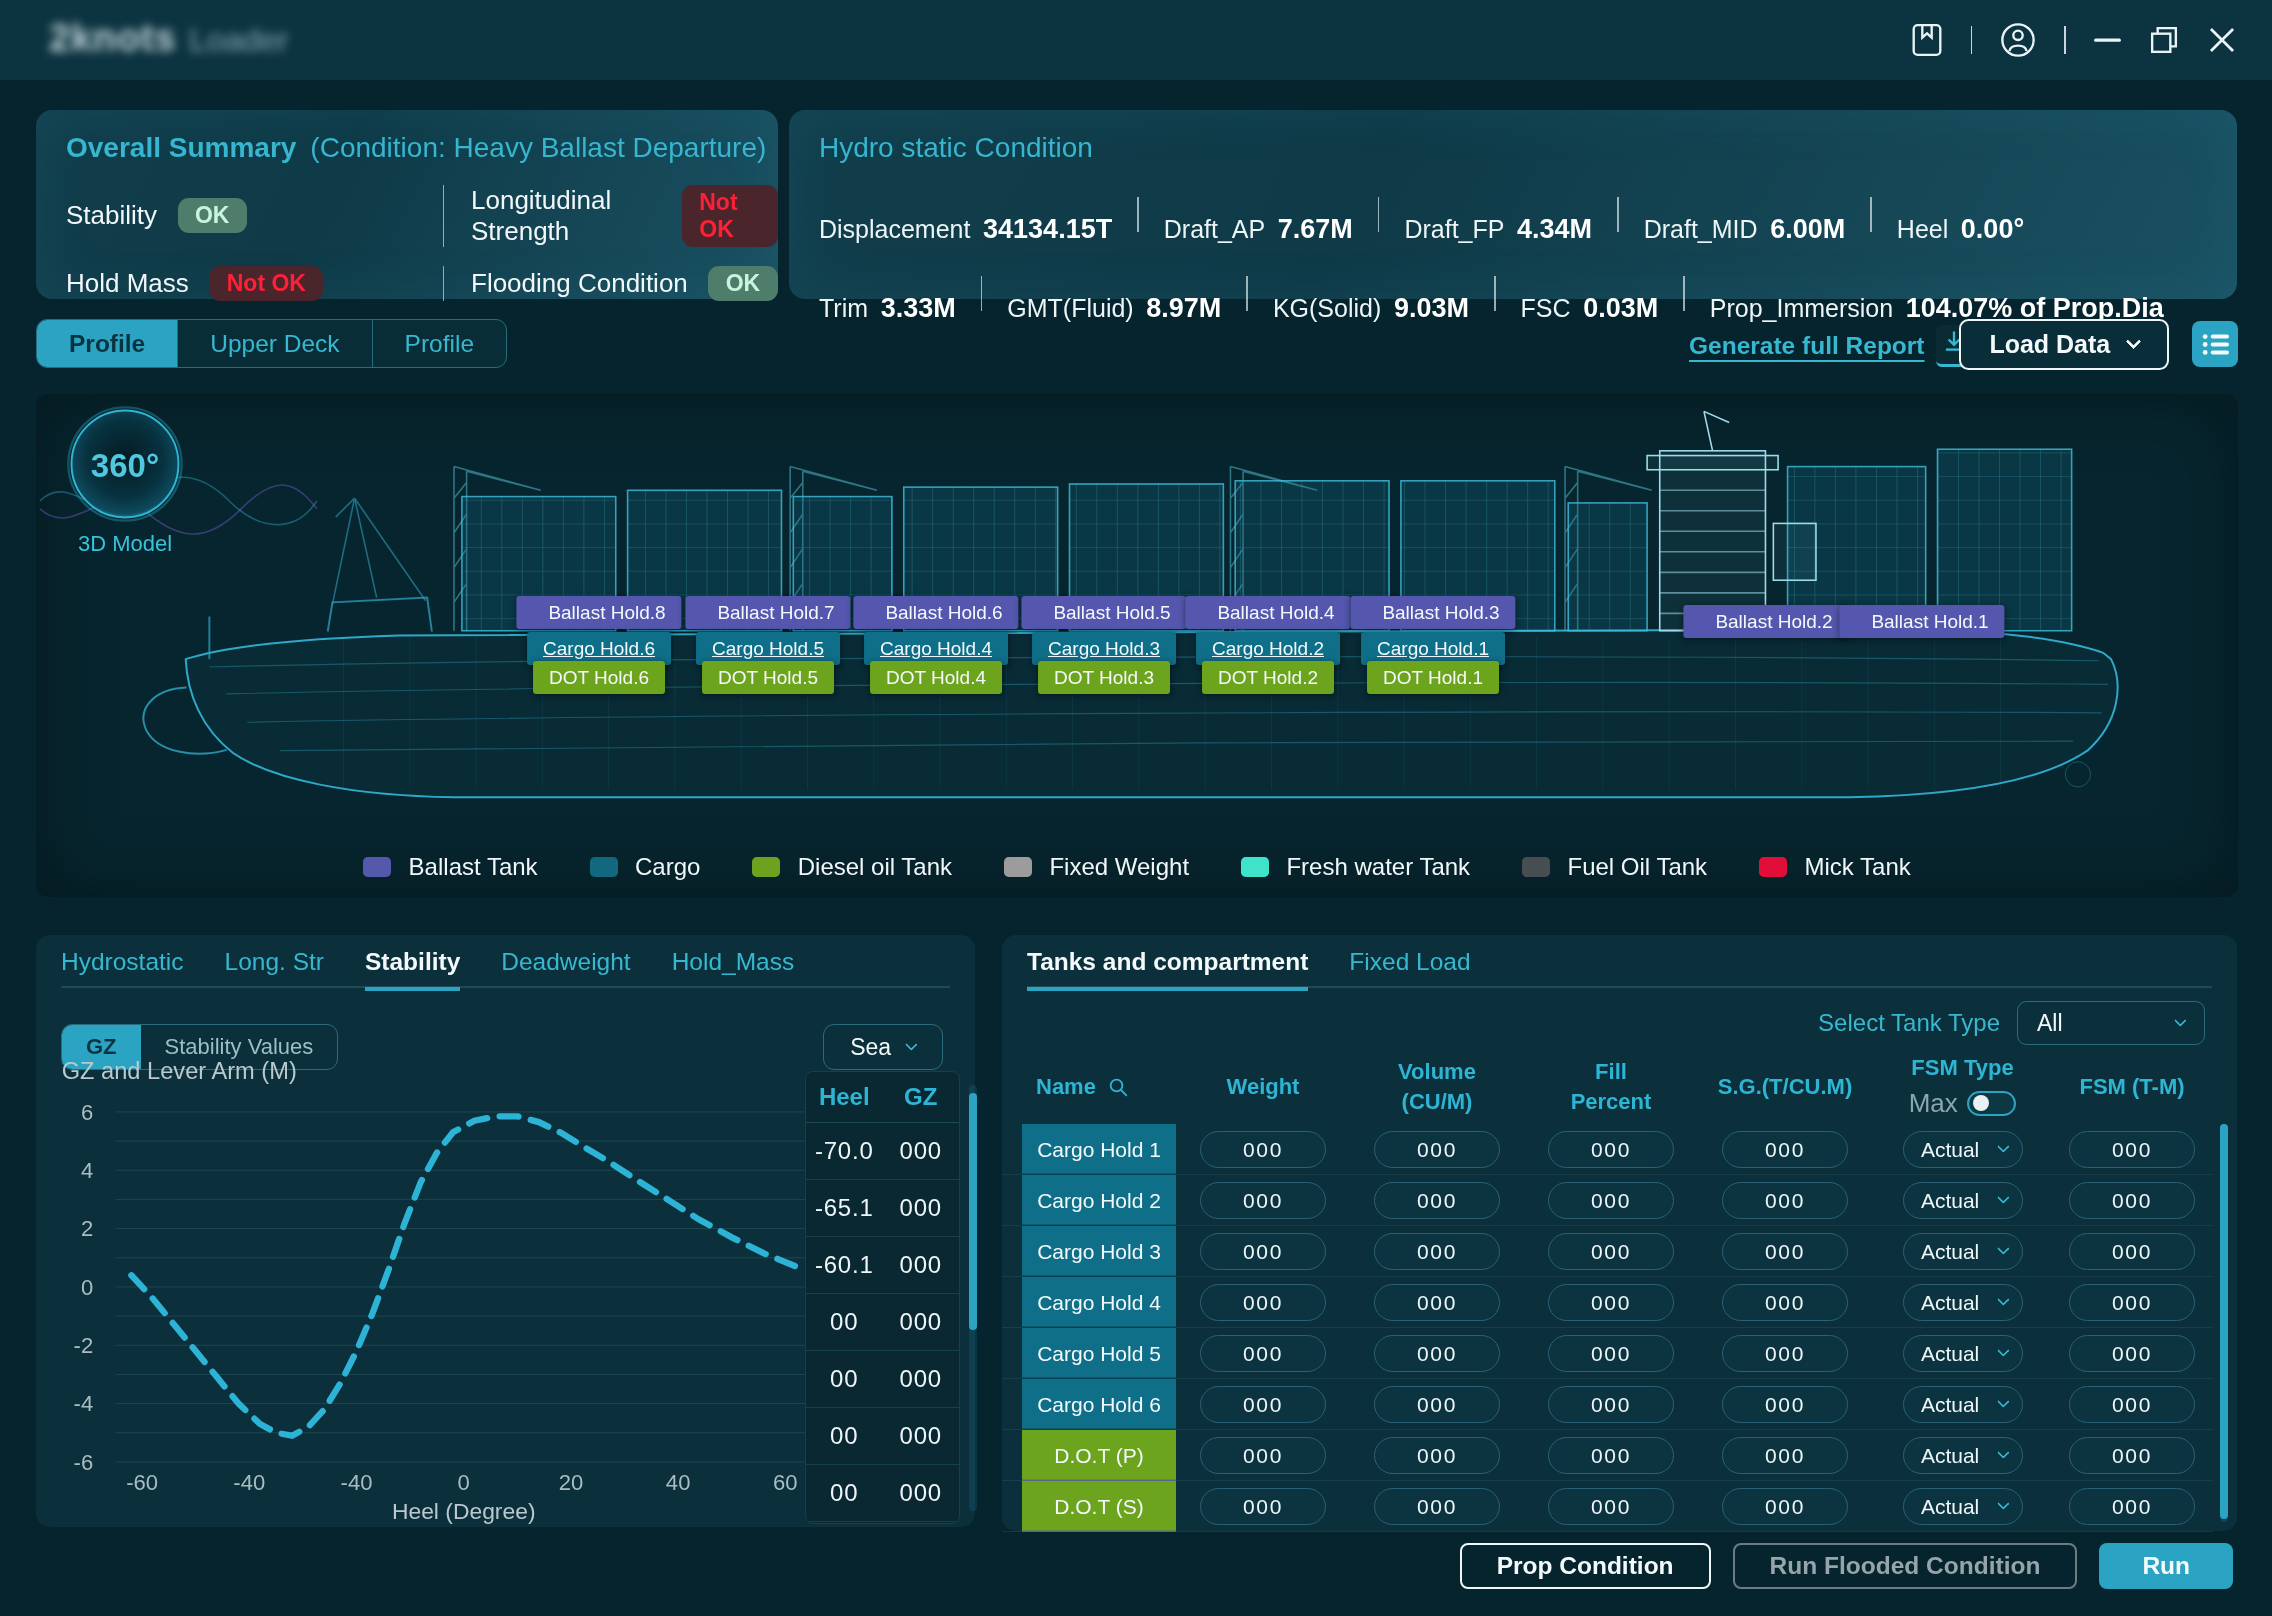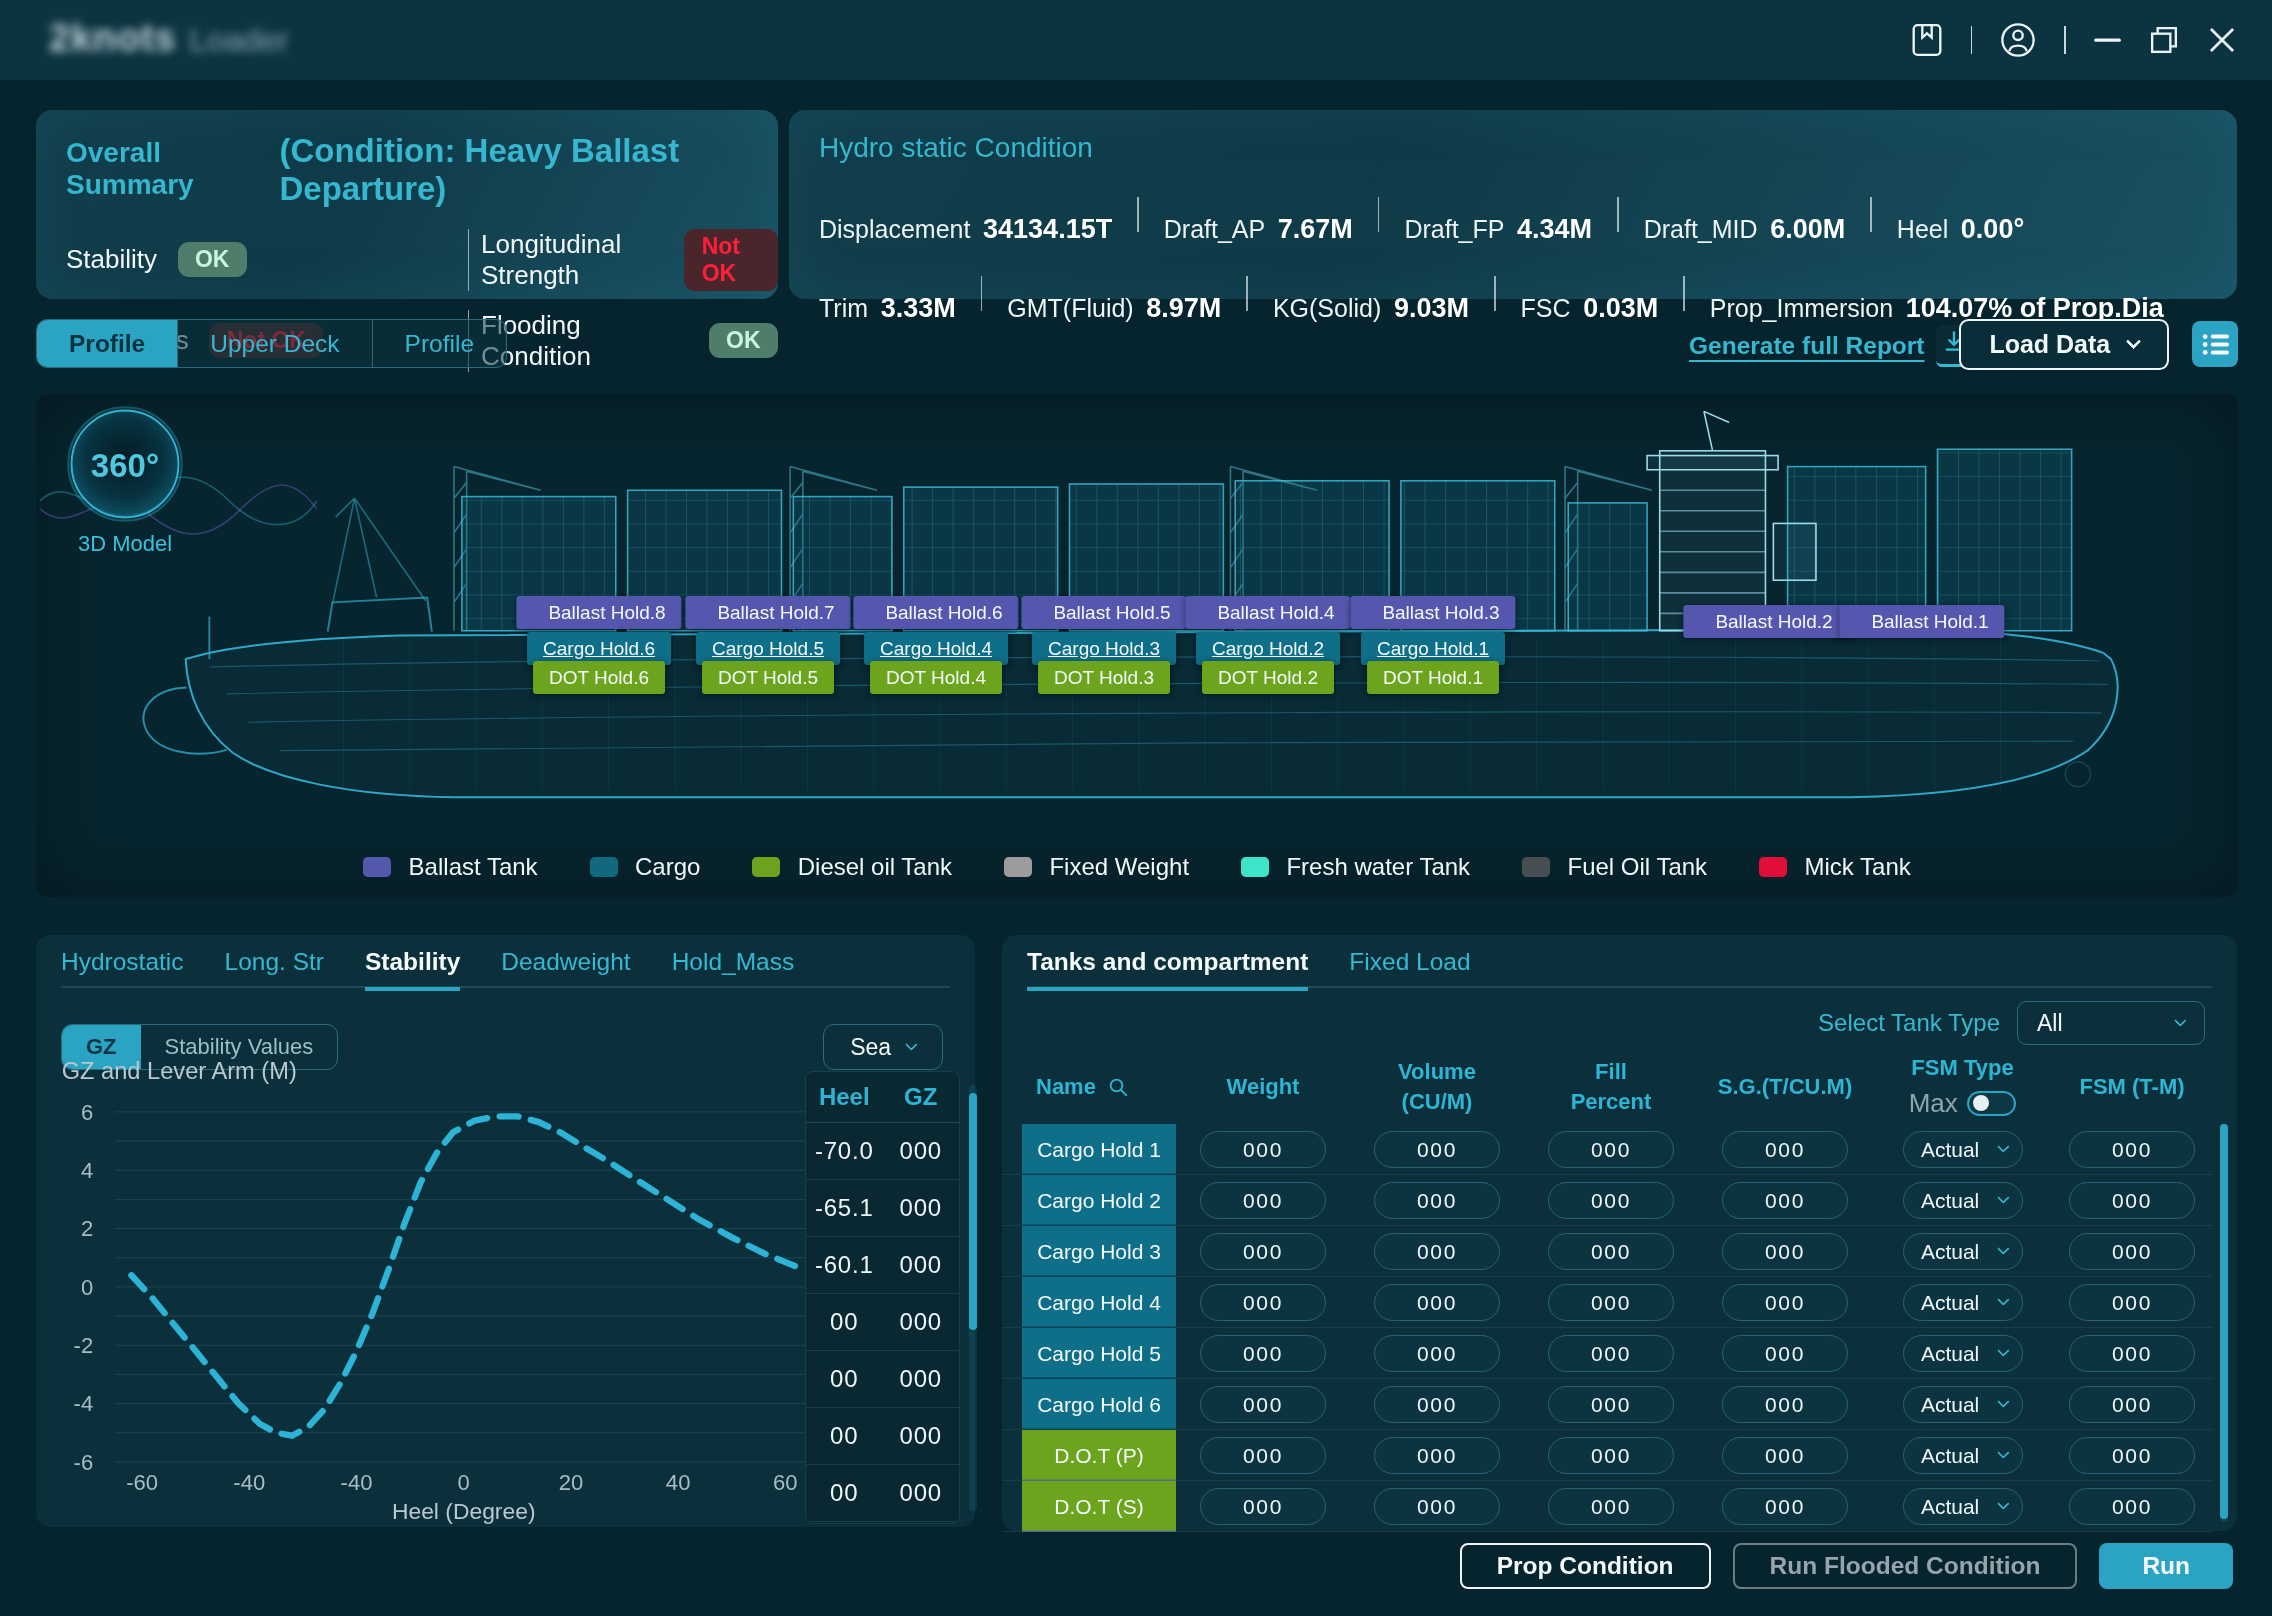--- a/index.html
+++ b/index.html
@@ -20,24 +20,24 @@
   .main { position:absolute; top:80px; bottom:0; left:0; right:0; background:#05242D; }
 
   
   .panel { position:absolute; border-radius:16px;
     background:linear-gradient(118deg,#123E4C 0%,#0F3A47 40%,#1A5162 100%);
     box-shadow:inset 0 0 55px rgba(47,169,201,.10); }
   .panel-summary { left:36px; top:30px; width:742px; height:189px; }
   .panel-hydro   { left:789px; top:30px; width:1448px; height:189px; }
   .summary-head { display:flex; align-items:baseline; gap:14px; padding:22px 0 0 30px; }
   .summary-title { color:#36B6CF; font-size:28px; font-weight:700; }
-  .summary-cond  { color:#36B6CF; font-size:33px; font-weight:700; }
+  .summary-cond  { color:#36B6CF; font-size:28px; font-weight:400; }
   #summary-items { display:grid; grid-template-columns:377px 1fr; row-gap:19px; margin:20.5px 0 0 30px; }
   .sum-cell { display:flex; align-items:center; gap:20.5px; }
-  .sum-cell.with-div { border-left:1.6px solid rgba(235,245,248,.6); padding-left:12px;margin-left:25px; }
+  .sum-cell.with-div { border-left:1.6px solid rgba(235,245,248,.6); padding-left:27px; }
   .sum-label { color:#F2F8FA; font-size:26px; }
   .badge { border-radius:11px; padding:4px 17.4px; font-size:23px; font-weight:700; }
   .badge.ok    { background:#4F7D6B; color:#C9F4DE; }
   .badge.notok { background:#4A262C; color:#FF2038; }
   .hydro-title { color:#36B6CF; font-size:28px; font-weight:400; padding:22px 0 0 30px; }
   .h-row { display:flex; align-items:center; gap:25px; margin-left:30px; }
   #hydro-row1 { margin-top:19px; } #hydro-row2 { margin-top:17.4px; }
   .h-item { display:flex; align-items:baseline; gap:12.6px; white-space:nowrap; }
   .h-label { color:#EDF5F7; font-size:25px;margin-top:32px; }
   .h-value { color:#FFFFFF; font-size:27px; font-weight:700; }

